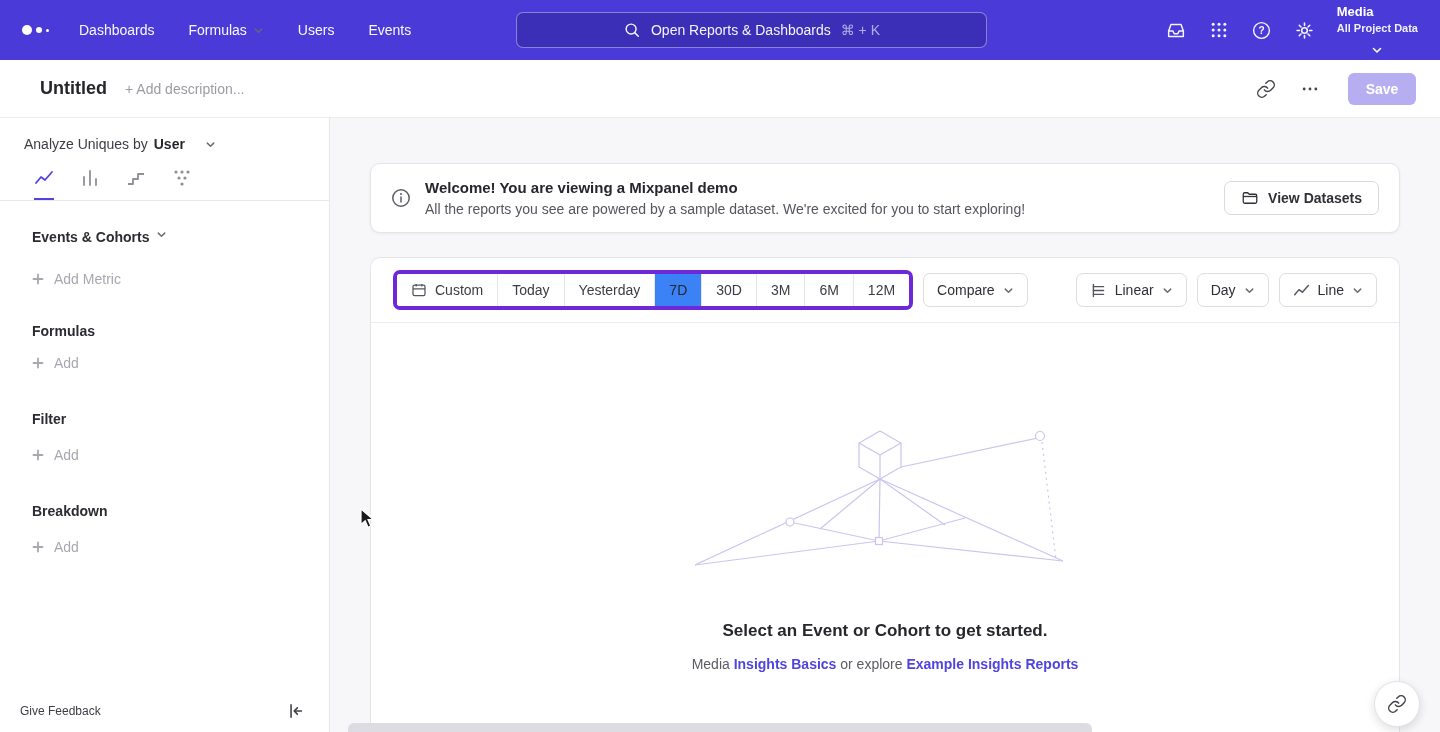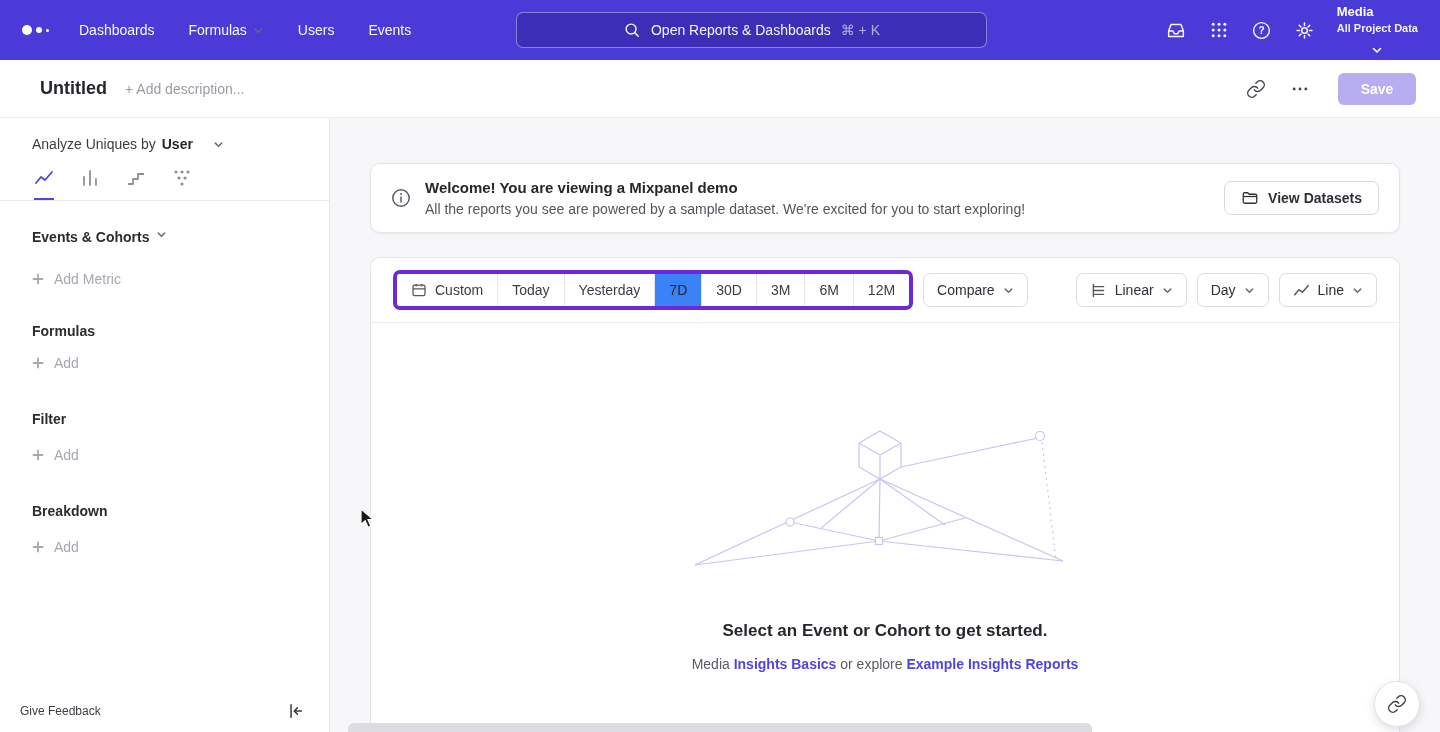--- a/index.html
+++ b/index.html
@@ -27,27 +27,27 @@
   .project .ptxt { display:flex; flex-direction:column; line-height:1.3; text-align:left; }
   .project .pname { font-size:13px; font-weight:700; }
   .project .pscope { font-size:11px; font-weight:600; color:rgba(255,255,255,.92); }
 
   
   .header { height:58px; background:#fff; display:flex; align-items:center; padding:0 24px 0 40px; border-bottom:1px solid #ececef; }
   .doc-title { font-size:18px; font-weight:600; color:#26262c; cursor:text; }
   .doc-desc { margin-left:18px; font-size:14px; color:#9b9ba4; cursor:text; }
   .header-right { margin-left:auto; display:flex; align-items:center; gap:16px; }
   .hicon { color:#44444c; cursor:pointer; padding:4px; }
-  .save-btn { width:78px; height:32px; border:none; border-radius:6px; background:var(--save-disabled,#b7aef2);
+  .save-btn { width:68px; height:32px; border:none; border-radius:6px; background:var(--save-disabled,#b7aef2);
               color:#fff; font-size:14px; font-weight:600; margin-left:8px; cursor:default; font-family:inherit; }
 
   
   .app { display:flex; height:614px; }
   .sidebar { width:330px; background:#fff; border-right:1px solid #e7e7ea; position:relative; flex:none; }
-  .analyze-row { padding:18px 32px 0; font-size:14px; color:#3c3c44; display:flex; align-items:center; gap:6px; }
+  .analyze-row { padding:18px 24px 0; font-size:14px; color:#3c3c44; display:flex; align-items:center; gap:6px; }
   .analyze-row .val { font-weight:600; color:#26262c; display:flex; align-items:center; gap:20px; cursor:pointer; }
   .tabs-row { display:flex; gap:26px; padding:16px 0 0 34px; border-bottom:1px solid #e9e9ec; }
   .tab { padding-bottom:10px; color:#8f8f98; cursor:pointer; border-bottom:2px solid transparent; }
   .tab.active { color:var(--accent,#4f44e0); border-bottom-color:var(--accent,#4f44e0); }
   .side-label { padding:0 32px; font-size:14px; font-weight:600; color:#2b2b31; display:flex; align-items:flex-start; gap:7px; }
   .side-label.bold { font-weight:700; }
   .add-row { padding:0 32px; font-size:14px; color:#a7a7b0; display:flex; align-items:center; gap:10px; cursor:pointer; }
   .mt28{margin-top:28px;} .mt26{margin-top:26px;} .mt36{margin-top:36px;} .mt16{margin-top:16px;}
   .mt40{margin-top:40px;} .mt20{margin-top:20px;}
   .side-footer { position:absolute; left:0; right:0; bottom:0; display:flex; align-items:center; justify-content:space-between; padding:12px 24px 12px 20px; }

